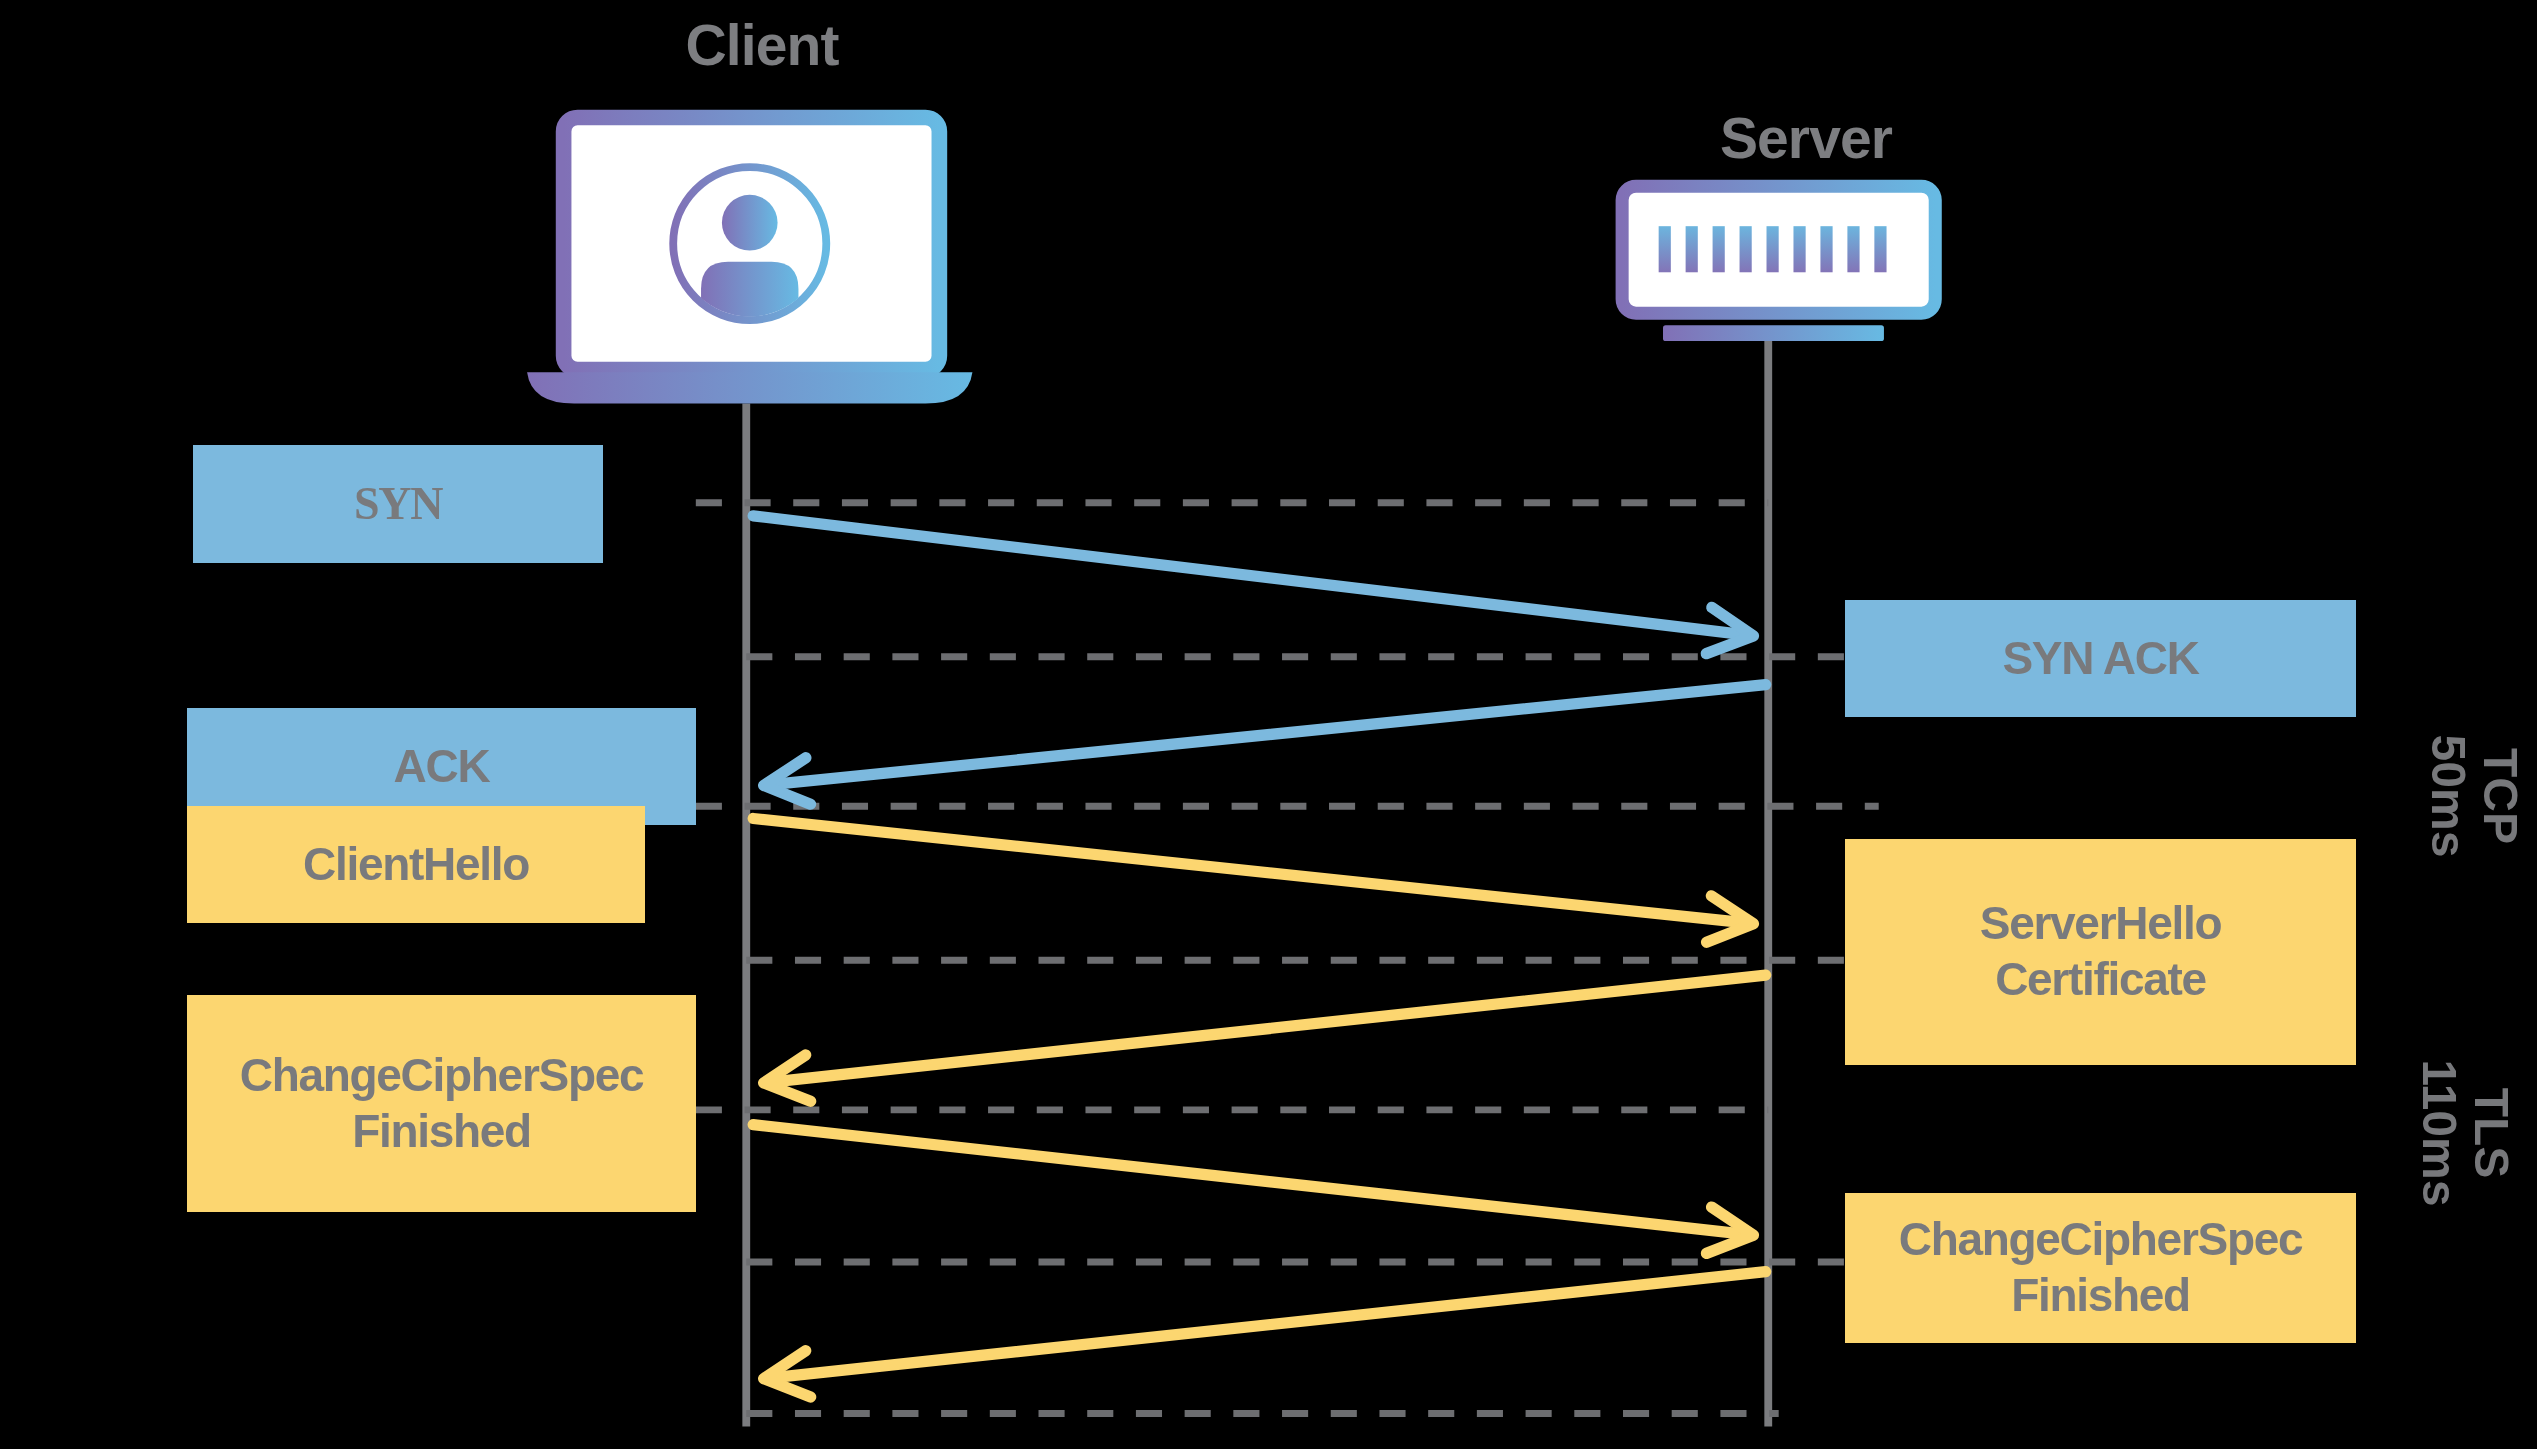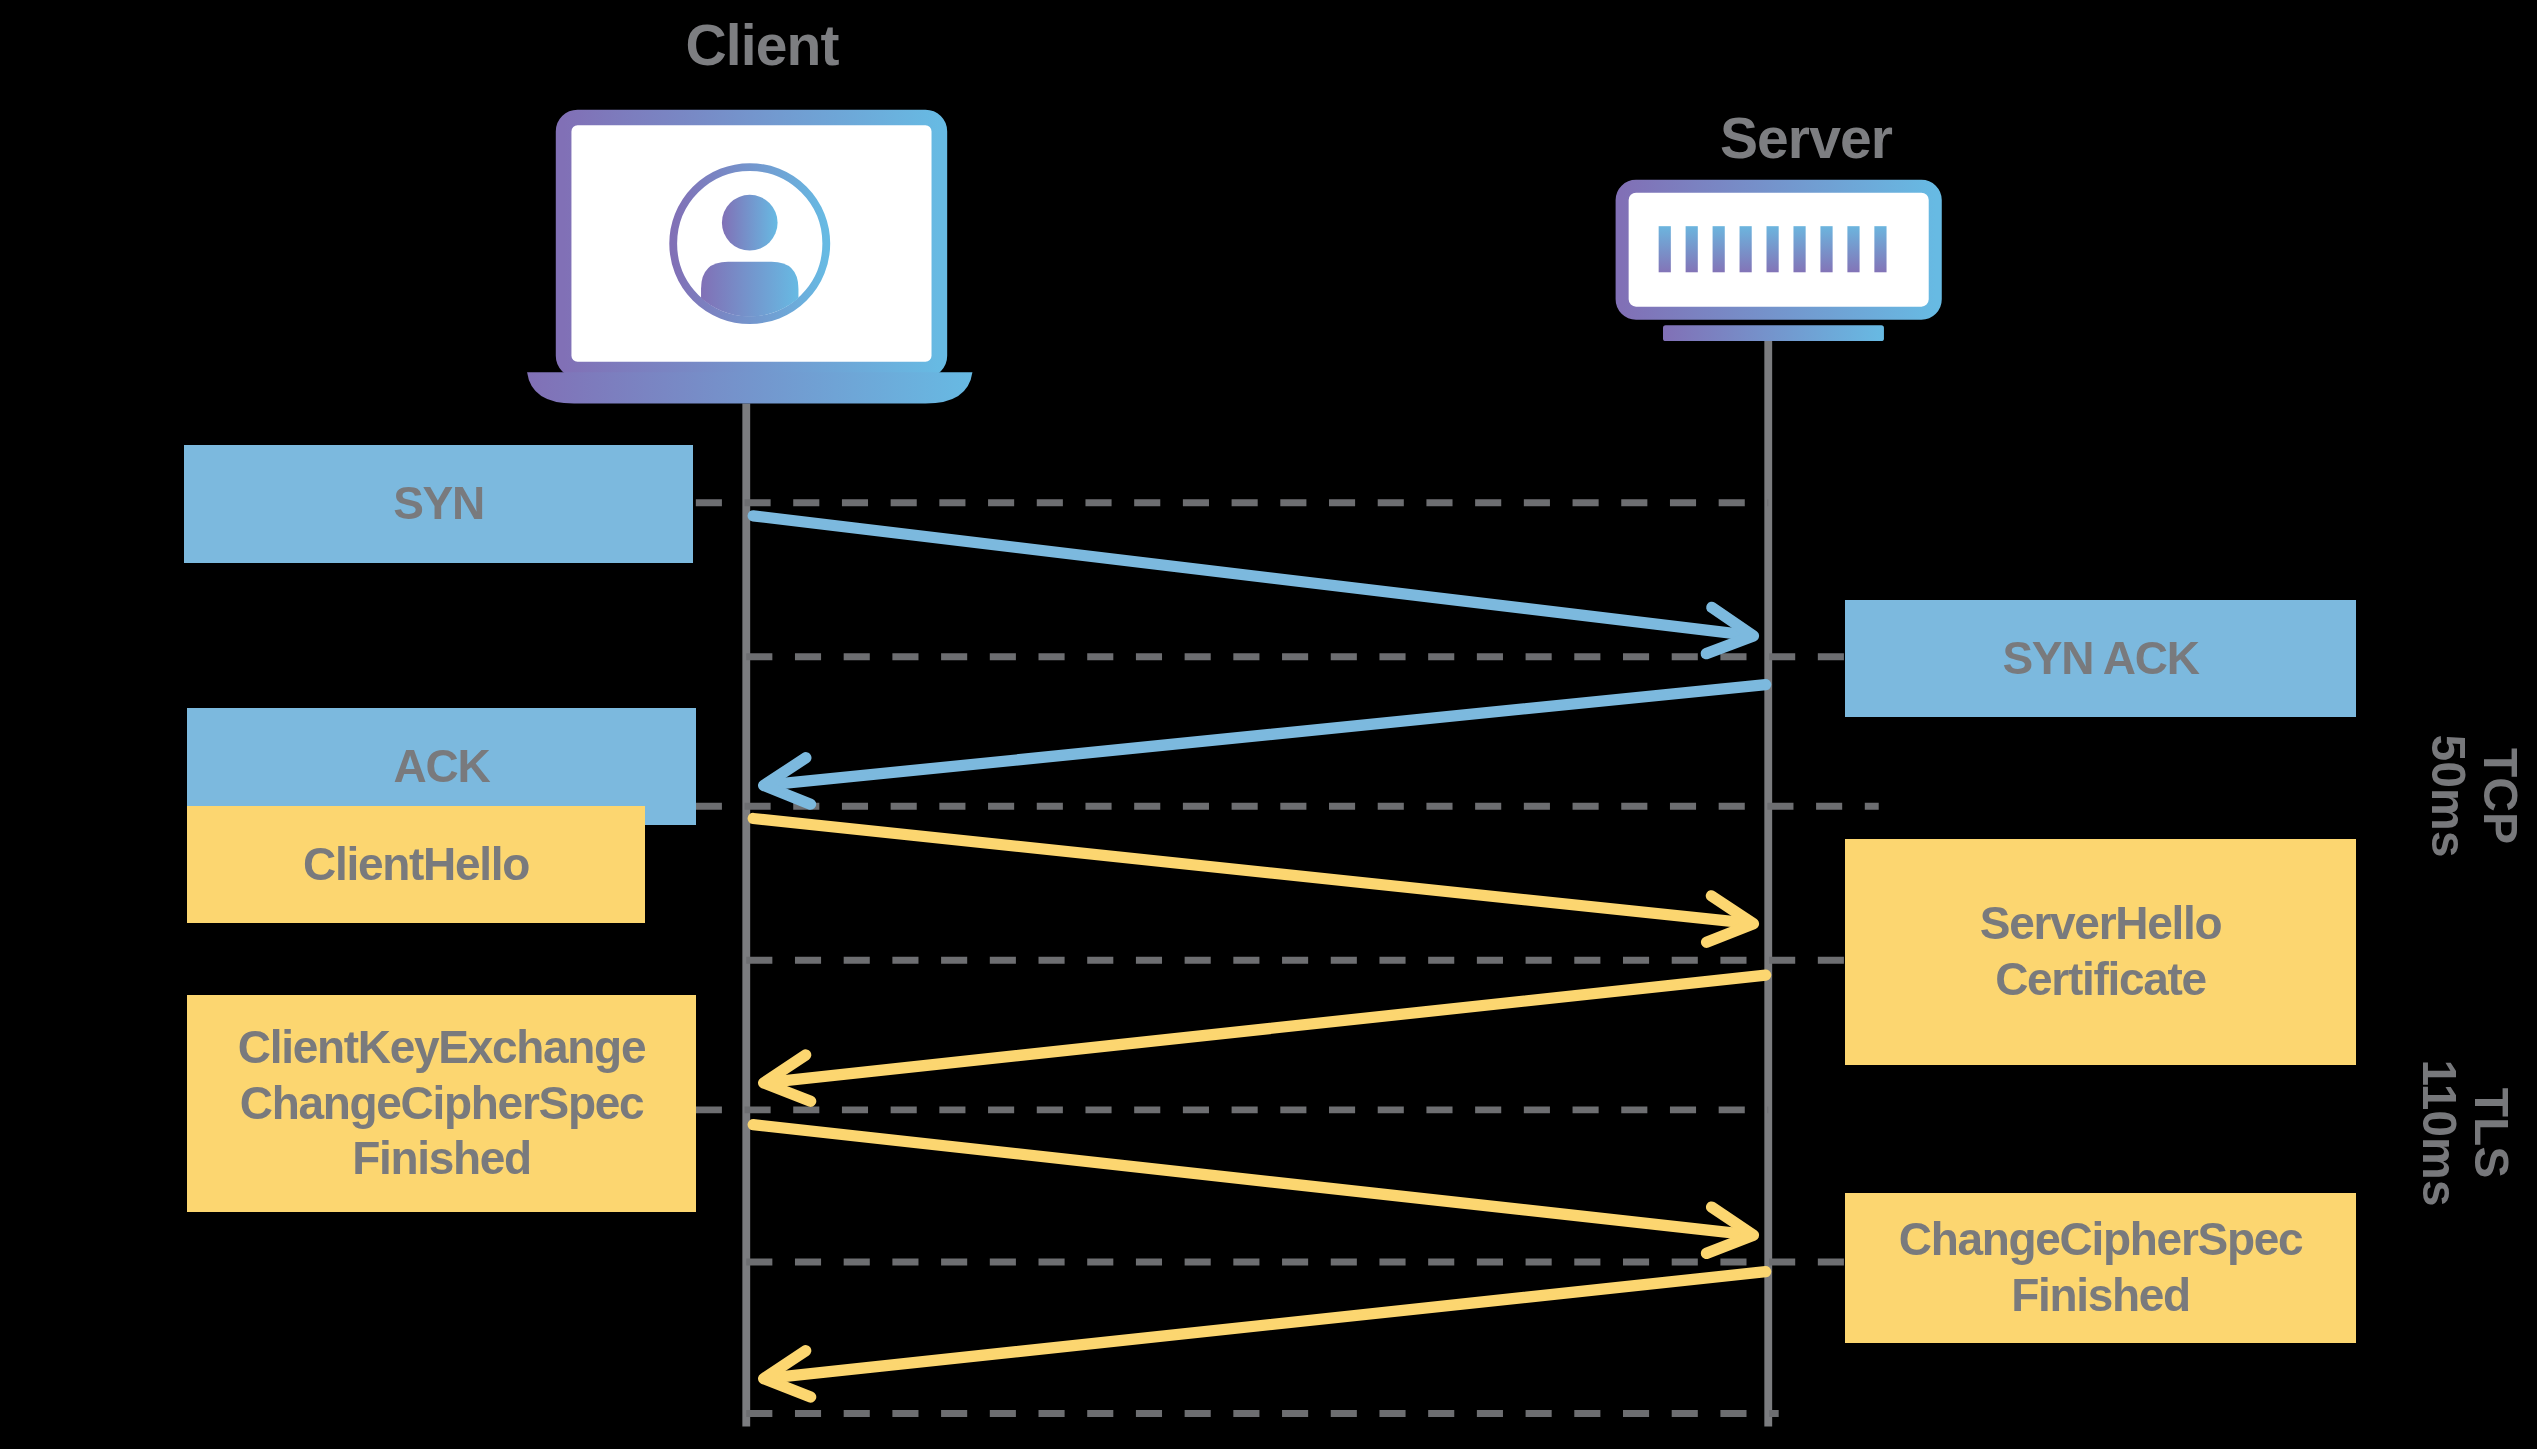--- a/index.html
+++ b/index.html
@@ -142,38 +142,37 @@
         <rect x="2155" y="260" width="14" height="53" fill="url(#g-tb)"></rect>
       </g>
       <rect x="1912" y="374" width="254" height="18" rx="3" fill="url(#g-lr)"></rect>
     </g>
   </svg>
 
   <div class="actor-title" id="title-client" style="left: 762px; top: 45px;">Client</div>
   <div class="actor-title" id="title-server" style="left: 1806px; top: 122px; margin-top: 16px;">Server</div>
 
   <div id="boxes-layer">
-      <div class="msg-box tcp" style="left: 184px; top: 445px; width: 509px; height: 118px;">
+      <div class="msg-box tcp" style="left: 193px; top: 445px; width: 410px; height: 118px; font-family: Liberation Serif, serif;">
         <div>SYN</div>
       </div>
       <div class="msg-box tcp" style="left: 1845px; top: 600px; width: 511px; height: 117px;">
         <div>SYN ACK</div>
       </div>
       <div class="msg-box tcp" style="left: 187px; top: 708px; width: 509px; height: 117px;">
         <div>ACK</div>
       </div>
       <div class="msg-box tls" style="left: 187px; top: 806px; width: 458px; height: 117px;">
         <div>ClientHello</div>
       </div>
       <div class="msg-box tls" style="left: 1845px; top: 839px; width: 511px; height: 226px;">
         <div>ServerHello</div>
         <div>Certificate</div>
       </div>
       <div class="msg-box tls" style="left: 187px; top: 995px; width: 509px; height: 217px;">
-        <div>ClientKeyExchange</div>
         <div>ChangeCipherSpec</div>
         <div>Finished</div>
       </div>
       <div class="msg-box tls" style="left: 1845px; top: 1193px; width: 511px; height: 150px;">
         <div>ChangeCipherSpec</div>
         <div>Finished</div>
       </div>
     </div>
 
   <div class="phase-label" id="phase-tcp" style="left: 2474px; top: 796px;">

